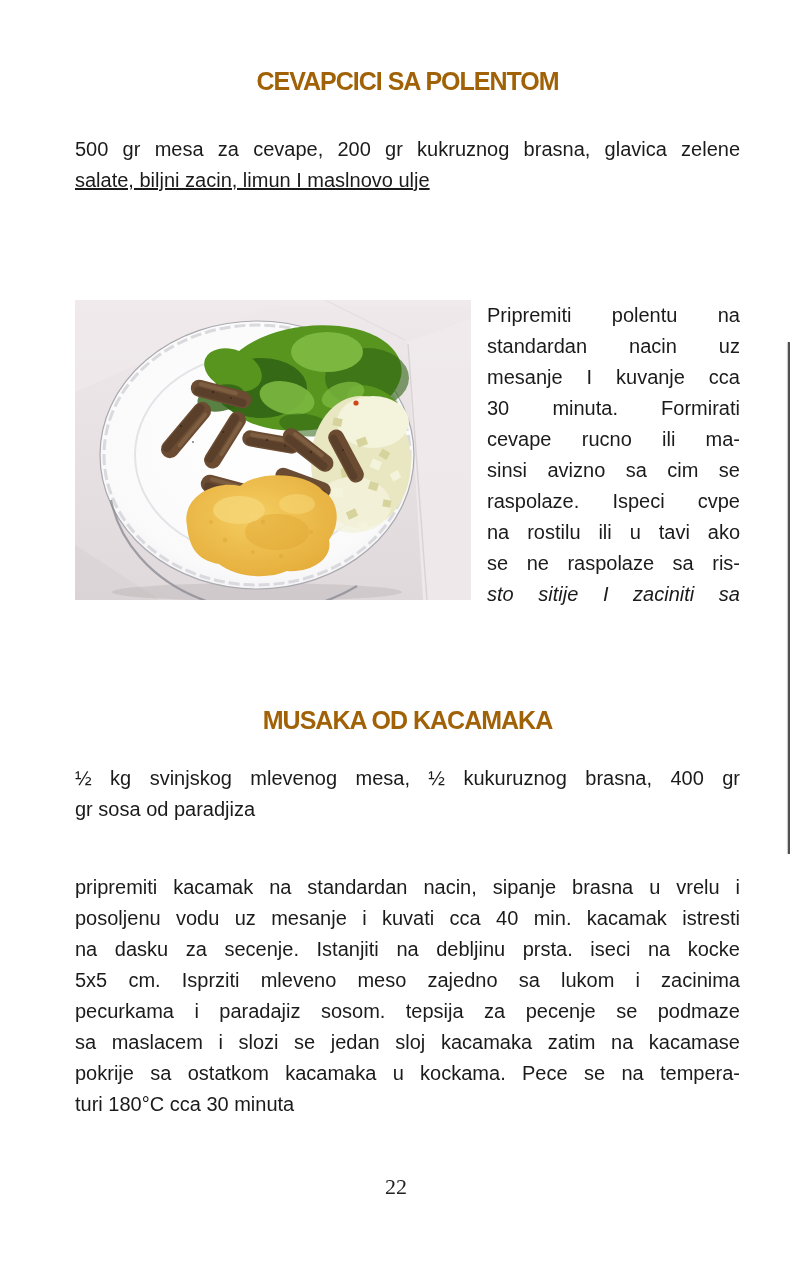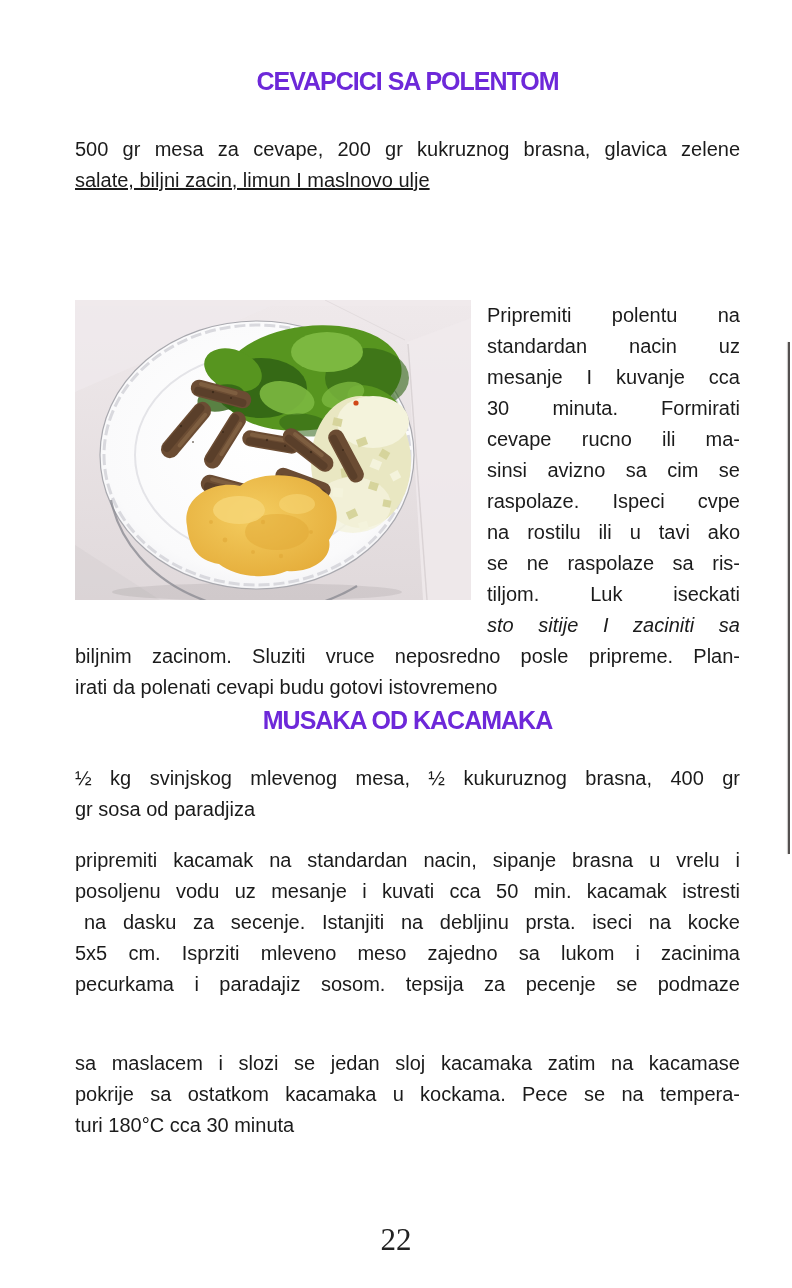--- a/index.html
+++ b/index.html
@@ -13,42 +13,42 @@
     -webkit-font-smoothing: antialiased;
   }
   .abs { position: absolute; }
   .textcol { left: 75px; width: 665px; }
   .recipe-title {
     text-align: center;
     font-weight: bold;
     font-size: 25px;
     letter-spacing: -1px;
     line-height: 30px;
-    color: #6d28d9;
+    color: #a16207;
   }
   .body-text { font-size: 20px; line-height: 31px; }
   .tline { text-align: justify; }
   #title1 { top: 66px; }
   #para1  { top: 134px; }
   #instr1 { top: 300px; }
   #title2 { top: 705px; }
   #para2  { top: 763px; }
-  #para3  { top: 845px; }
+  #para3  { top: 872px; }
   .photo-float {
     float: left;
     width: 396px; height: 300px;
     margin-right: 16px;
     margin-bottom: 36px;
   }
   .photo-float svg { display: block; width: 396px; height: 300px; }
   #page-number-wrap {
-    top: 1222px; left: 0; width: 792px;
+    top: 1174px; left: 0; width: 792px;
     text-align: center;
     font-family: "Liberation Serif", serif;
-    font-size: 31px;
+    font-size: 22px;
     color: #222;
   }
   #edge-line {
     top: 342px; left: 788px;
     width: 2px; height: 512px;
     background: #54504f;
     box-shadow: -1px 0 1px rgba(120,115,112,0.4);
   }
 </style>
 </head>
@@ -212,44 +212,39 @@
   <div>
       <div class="tline" style="text-align-last: justify;">Pripremiti polentu na</div>
       <div class="tline" style="text-align-last: justify;">standardan nacin uz</div>
       <div class="tline" style="text-align-last: justify;">mesanje I kuvanje cca</div>
       <div class="tline" style="text-align-last: justify;">30 minuta. Formirati</div>
       <div class="tline" style="text-align-last: justify;">cevape rucno ili ma-</div>
       <div class="tline" style="text-align-last: justify;">sinsi avizno sa cim se</div>
       <div class="tline" style="text-align-last: justify;">raspolaze. Ispeci cvpe</div>
       <div class="tline" style="text-align-last: justify;">na rostilu ili u tavi ako</div>
       <div class="tline" style="text-align-last: justify;">se ne raspolaze sa ris-</div>
-      <div class="tline" style="text-align-last: justify;">tiljom. Luk iseckati</div>
       <div class="tline" style="text-align-last: justify; font-style: italic;">sto sitije I zaciniti sa</div>
     </div>
 
-  <div>
-      <div class="tline" style="text-align-last: justify;">biljnim zacinom. Sluziti vruce neposredno posle pripreme. Plan-</div>
-      <div class="tline" style="text-align-last: left;">irati da polenati cevapi budu gotovi istovremeno</div>
-    </div>
 </div>
 
 <div id="title2" class="abs textcol recipe-title">MUSAKA OD KACAMAKA</div>
 
 <div id="para2" class="abs textcol body-text">
     <div class="tline" style="text-align-last: justify;">½ kg svinjskog mlevenog mesa, ½ kukuruznog brasna, 400 gr</div>
     <div class="tline" style="text-align-last: left;">gr sosa od paradjiza</div>
   </div>
 
 <div id="para3" class="abs textcol body-text">
     <div class="tline" style="text-align-last: justify;">pripremiti kacamak na standardan nacin, sipanje brasna u vrelu i</div>
-    <div class="tline" style="text-align-last: justify;">posoljenu vodu uz mesanje i kuvati cca 50 min. kacamak istresti</div>
-    <div class="tline" style="text-align-last: justify; margin-left: 9px;">na dasku za secenje. Istanjiti na debljinu prsta. iseci na kocke</div>
+    <div class="tline" style="text-align-last: justify;">posoljenu vodu uz mesanje i kuvati cca 40 min. kacamak istresti</div>
+    <div class="tline" style="text-align-last: justify;">na dasku za secenje. Istanjiti na debljinu prsta. iseci na kocke</div>
     <div class="tline" style="text-align-last: justify;">5x5 cm. Isprziti mleveno meso zajedno sa lukom i zacinima</div>
     <div class="tline" style="text-align-last: justify;">pecurkama i paradajiz sosom. tepsija za pecenje se podmaze</div>
-    <div class="tline" style="text-align-last: justify; margin-top: 48px;">sa maslacem i slozi se jedan sloj kacamaka zatim na kacamase</div>
+    <div class="tline" style="text-align-last: justify;">sa maslacem i slozi se jedan sloj kacamaka zatim na kacamase</div>
     <div class="tline" style="text-align-last: justify;">pokrije sa ostatkom kacamaka u kockama. Pece se na tempera-</div>
     <div class="tline" style="text-align-last: left;">turi 180°C cca 30 minuta</div>
   </div>
 
 <div id="page-number-wrap" class="abs">
   <span>22</span>
 </div>
 
 <div id="edge-line" class="abs"></div>
 

